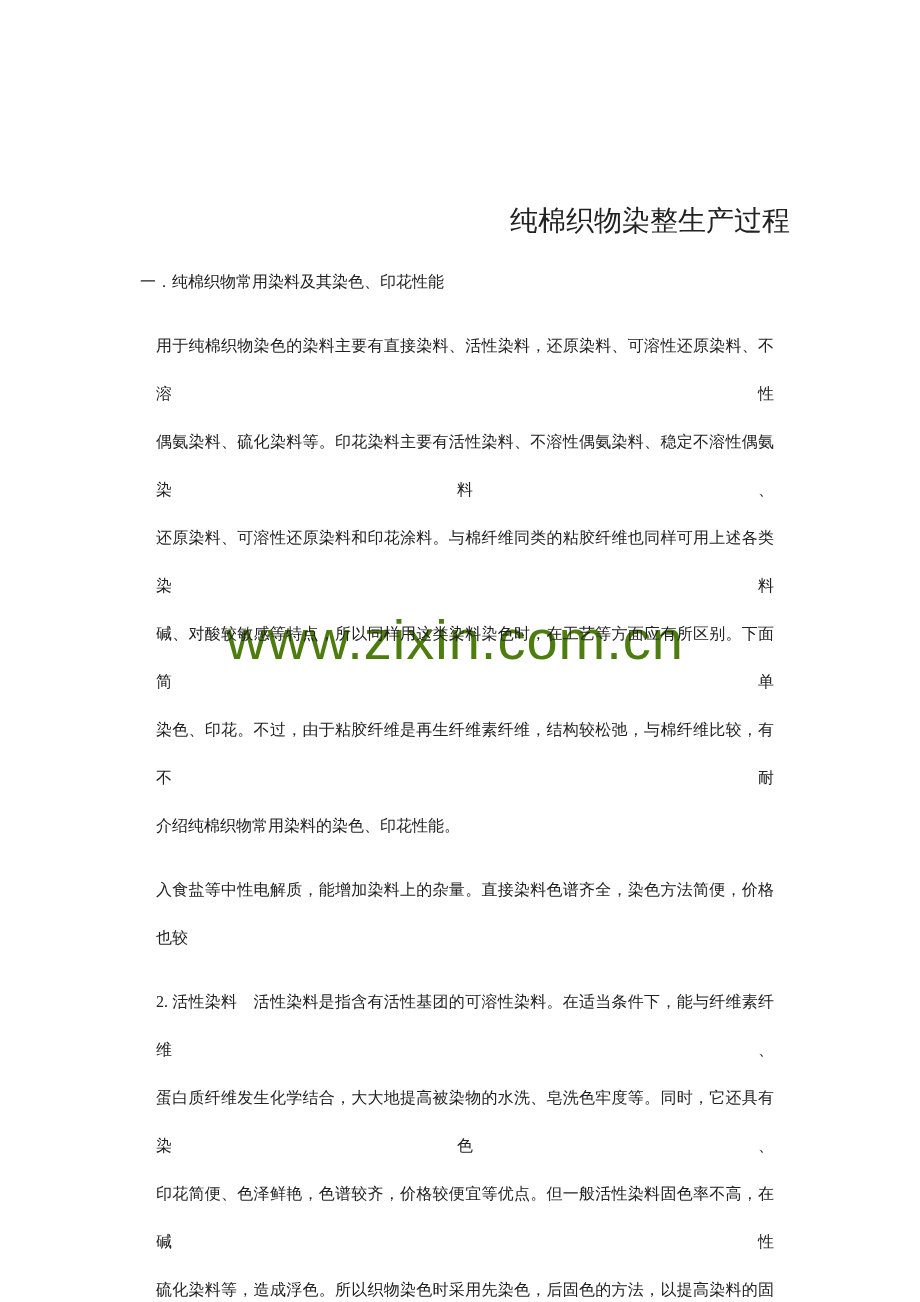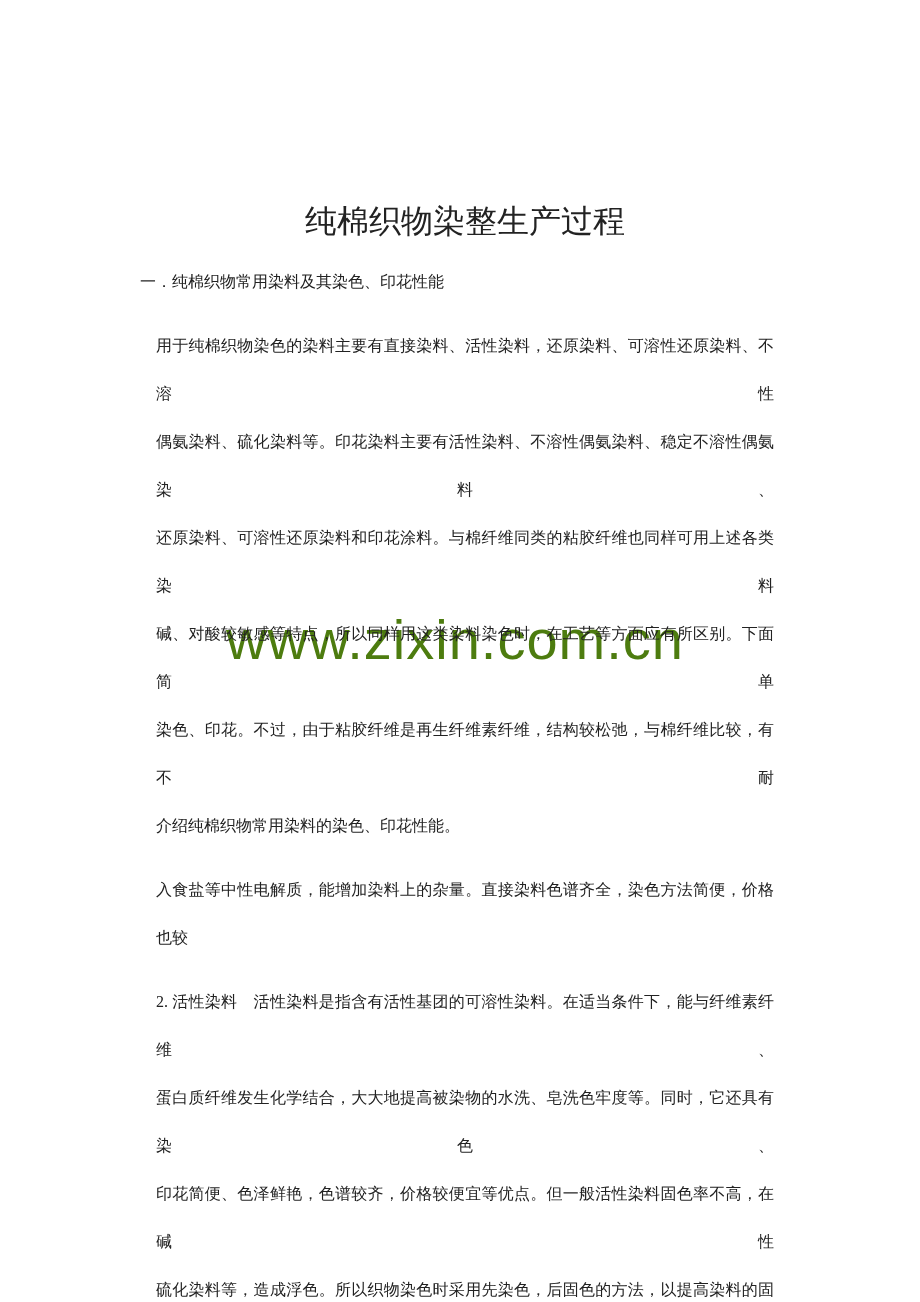--- a/index.html
+++ b/index.html
@@ -36,23 +36,23 @@
   }
   .content {
     position: absolute;
     left: 140px;
     top: 0;
     width: 650px;
     z-index: 1;
   }
   .title {
     margin: 197px 0 0 0;
-    font-size: 32px;
+    font-size: 28px;
     font-weight: normal;
-    text-align: center;
+    text-align: right;
     line-height: 48px;
   }
   .heading {
     margin: 13px 0 0 0;
     font-size: 16px;
     font-weight: normal;
     line-height: 48px;
   }
   .paragraph {
     margin: 16px;

